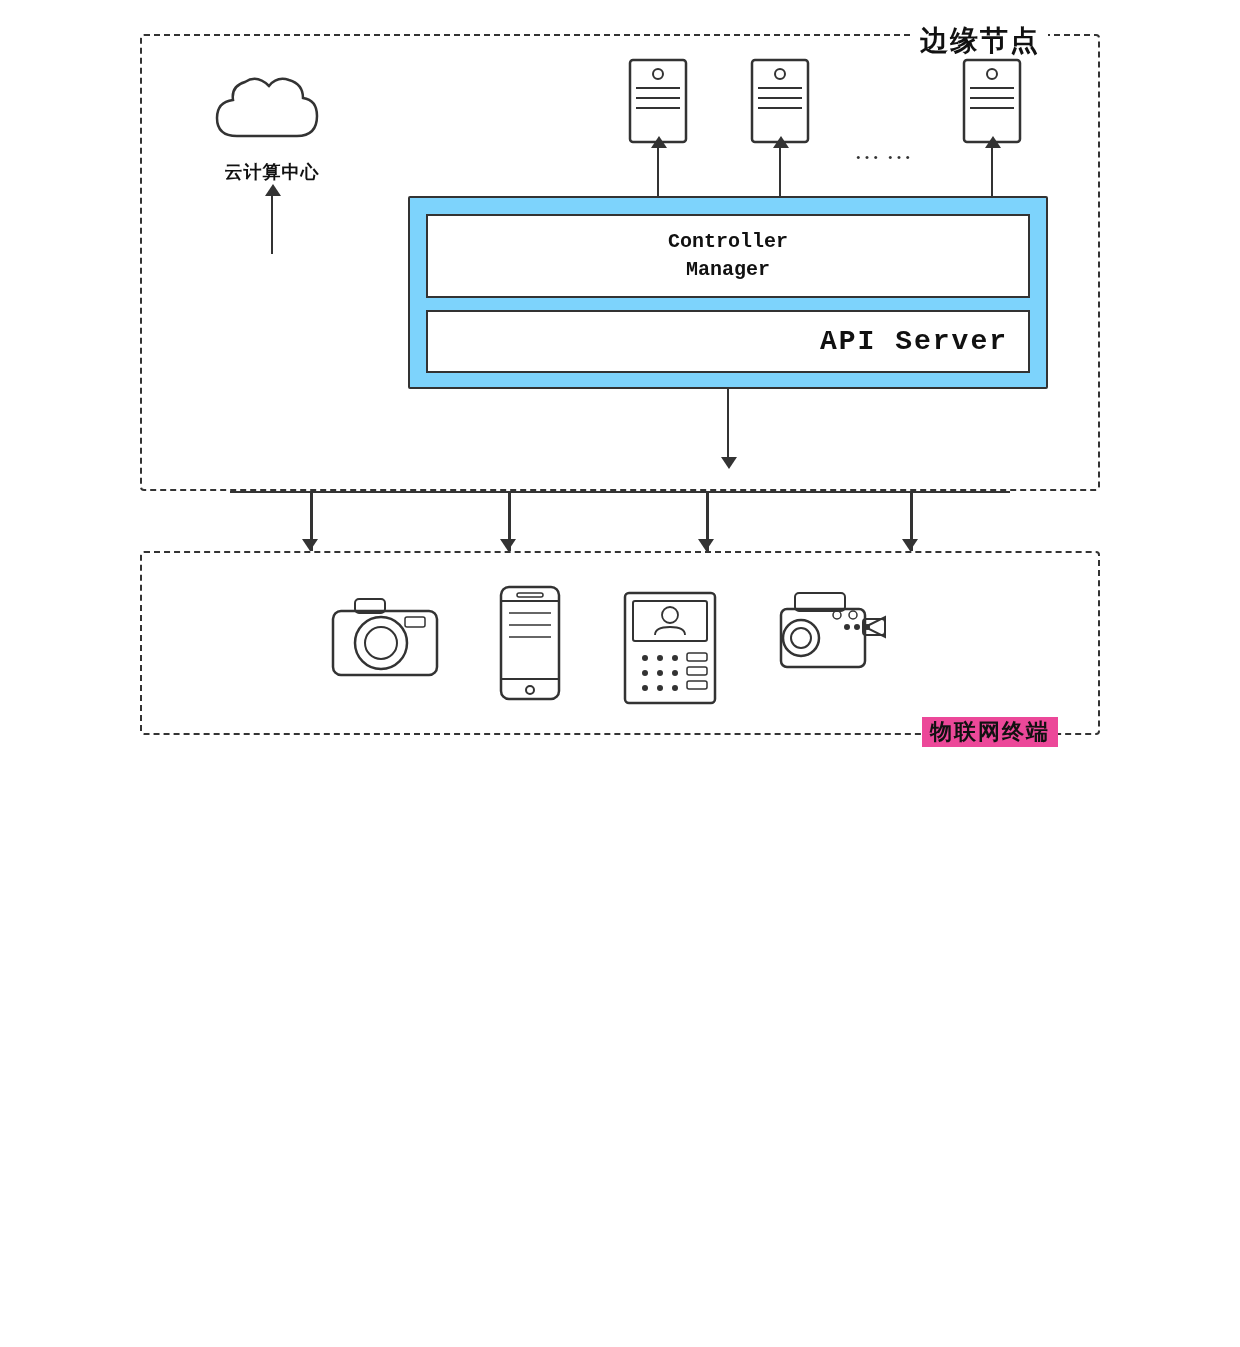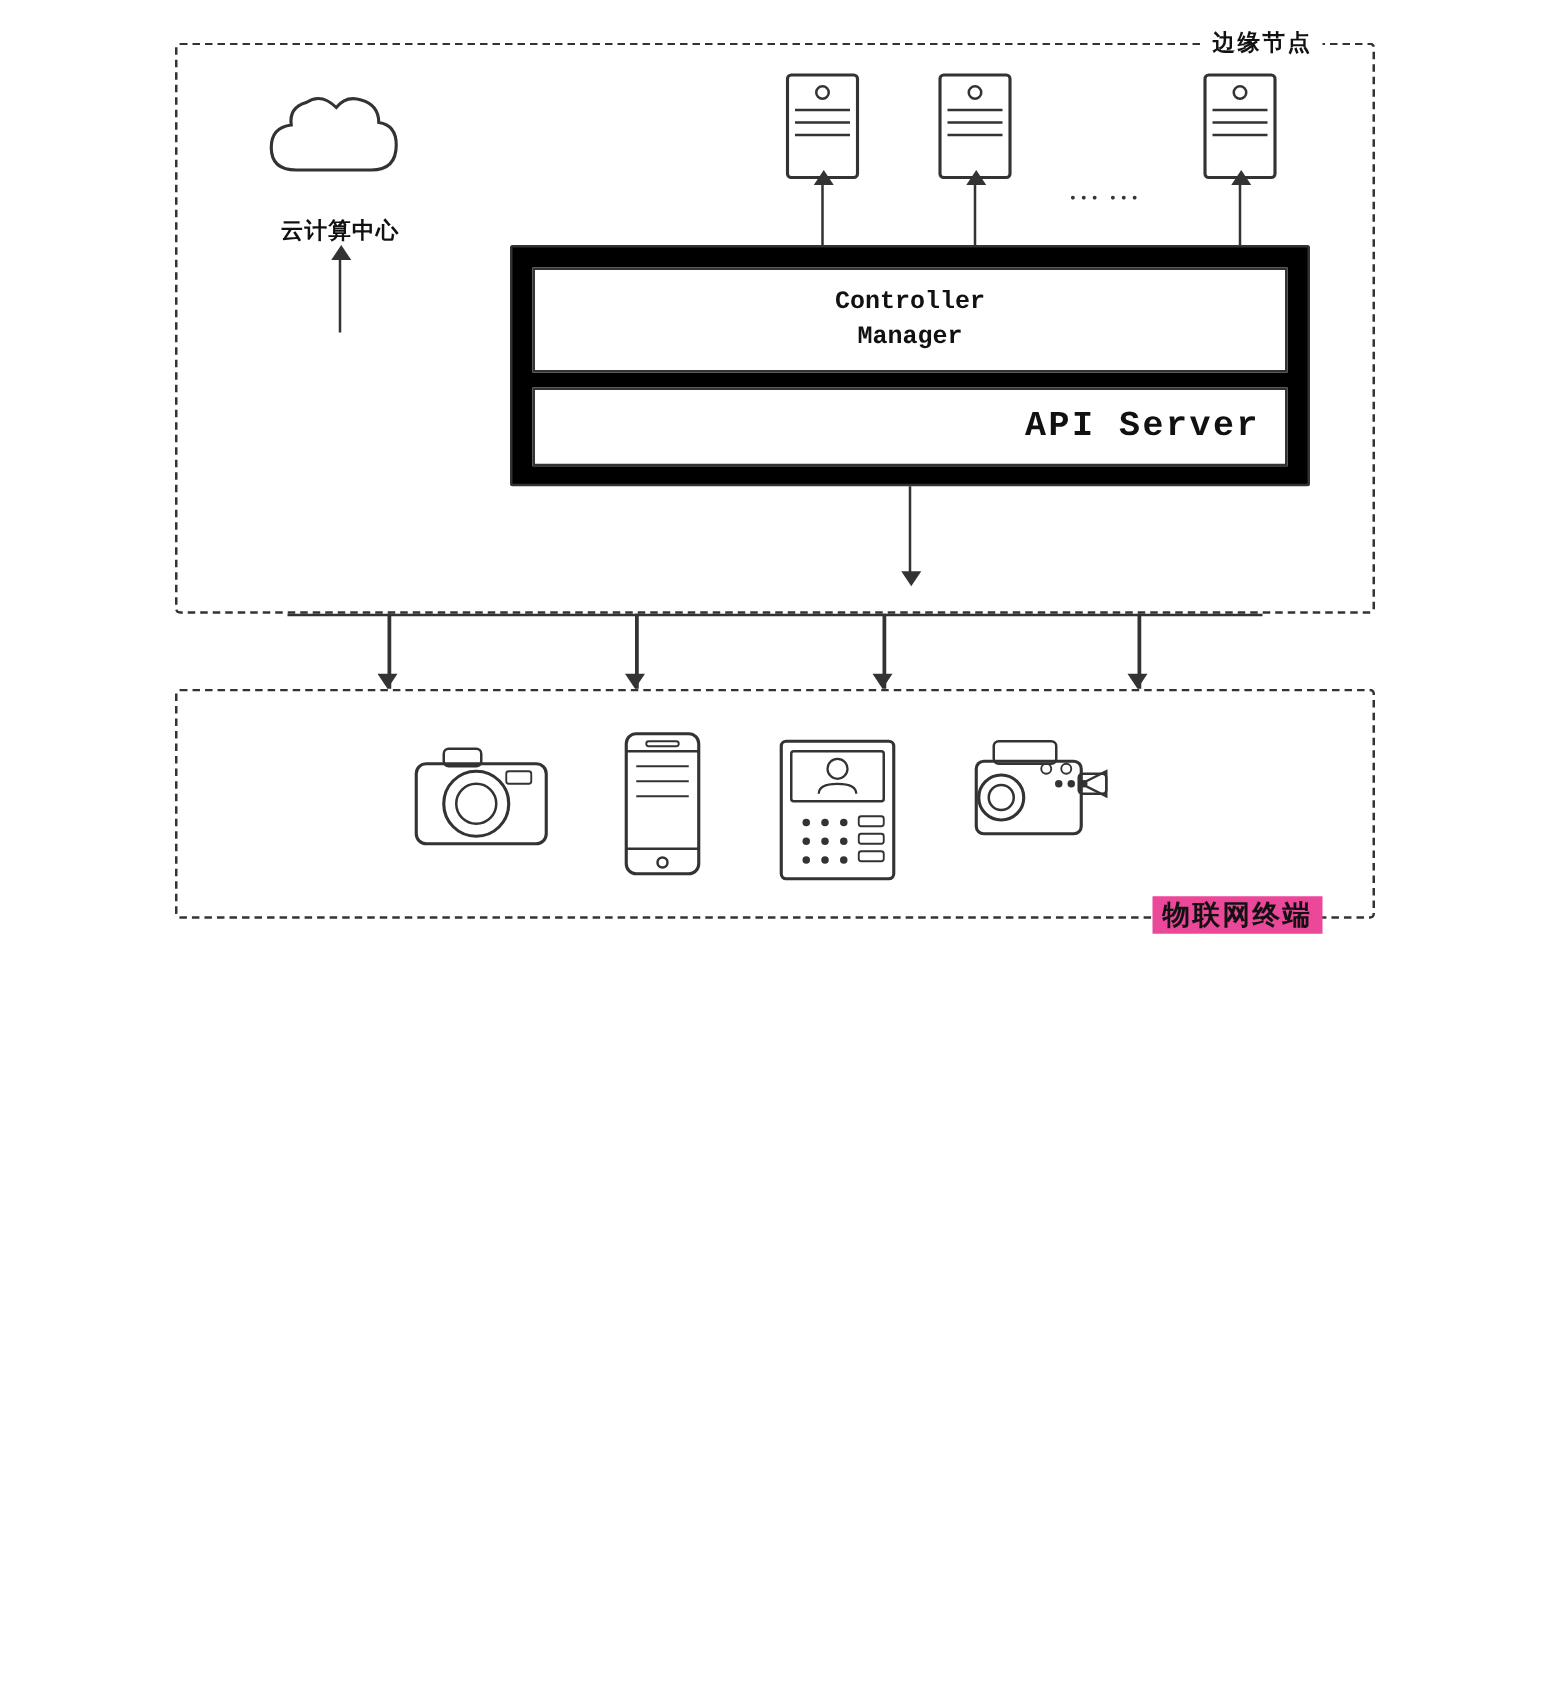--- a/index.html
+++ b/index.html
@@ -29,40 +29,40 @@
       border-radius: 4px;
       padding: 20px 30px 30px 30px;
       position: relative;
       display: flex;
       flex-direction: column;
       align-items: center;
     }
     .section-label-top-right {
       position: absolute;
       top: -14px;
-      right: 40px;
+      right: 50px;
       background: #fff;
       padding: 0 8px;
-      font-size: 18px;
+      font-size: 28px;
       font-weight: bold;
       letter-spacing: 2px;
       color: #111;
     }
 
     
     .cloud-shape {
       width: 130px;
       height: 90px;
       position: relative;
     }
     .cloud-label {
       font-size: 18px;
       font-weight: bold;
       text-align: center;
-      margin-top: 16px;
+      margin-top: 4px;
       color: #111;
       letter-spacing: 1px;
     }
 
     
     .server-icon {
       width: 72px;
       height: 90px;
       position: relative;
     }
@@ -124,21 +124,21 @@
     
     .control-node-box {
       width: 640px;
       border: 2.5px solid #333;
       border-radius: 2px;
       padding: 16px 16px 14px 16px;
       display: flex;
       flex-direction: column;
       align-items: center;
       gap: 12px;
-      background: #000000;
+      background: #7dd3fc;
     }
     .control-top-row {
       display: flex;
       flex-direction: row;
       gap: 16px;
       width: 100%;
     }
     .ctrl-box {
       border: 2.5px solid #333;
       padding: 12px 20px;

